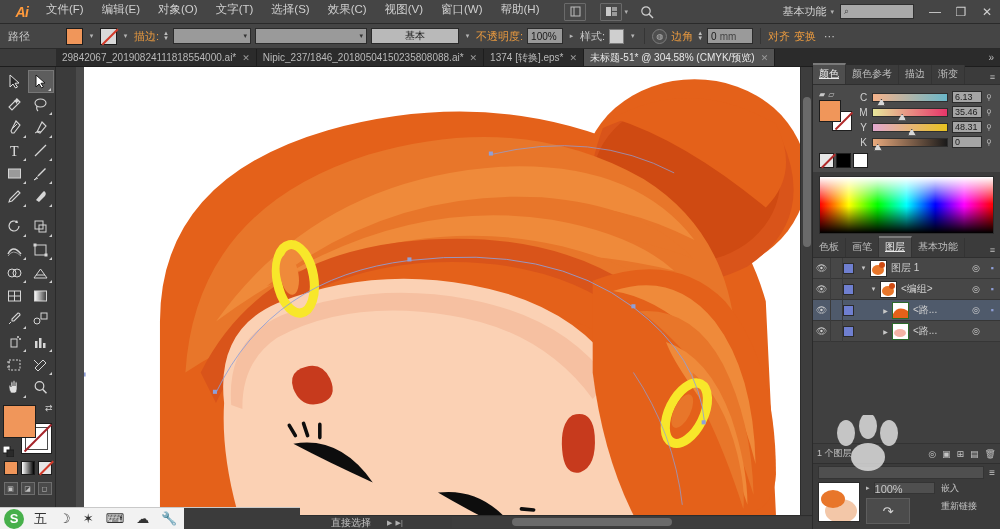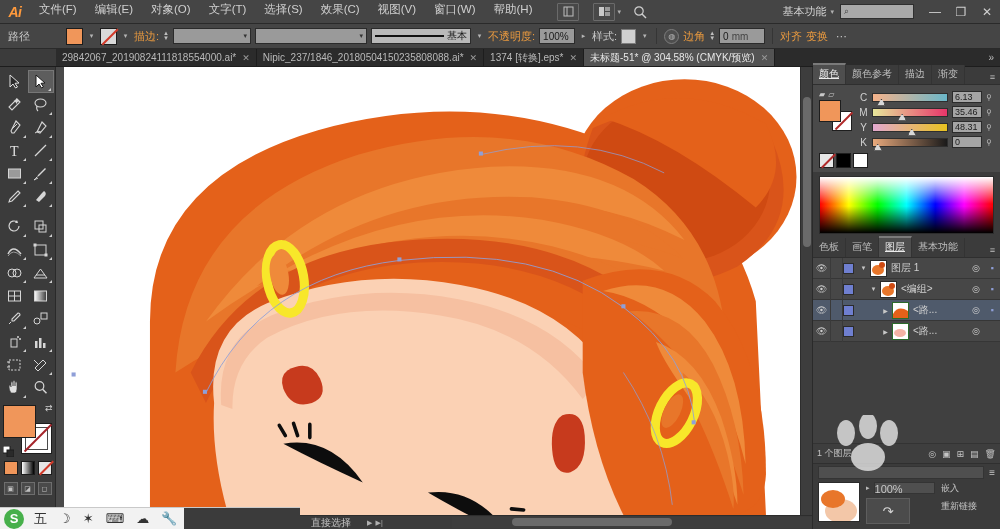--- a/index.html
+++ b/index.html
@@ -16,20 +16,21 @@
 
   
   .menubar {
     height: 24px; background: #454545; display: flex; align-items: center;
     border-bottom: 1px solid #2a2a2a; flex: 0 0 24px; position: relative;
   }
   .ai-logo {
     width: 30px; height: 24px; display: flex; align-items: center; justify-content: center;
     color: #ff9a3c; font-weight: bold; font-size: 14px; font-style: italic;
     letter-spacing: -0.5px;
+    margin-left: 7px;
   }
   .menu-item {
     padding: 0 9px; height: 30px; line-height: 24px; font-size: 11.5px; color: #cfcfcf;
     white-space: nowrap; cursor: default;
   }
   .menubar-right { margin-left: auto; display: flex; align-items: center; height: 24px; }
   .mb-icon {
     width: 22px; height: 18px; margin: 0 2px; border: 1px solid #6a6a6a; border-radius: 1px;
     display: flex; align-items: center; justify-content: center; font-size: 9px; color: #bdbdbd;
     background: #484848;
@@ -63,21 +64,21 @@
   .tiny-caret { font-size: 7px; color: #b5b5b5; width: 9px; text-align: center; }
   .spin { display: flex; flex-direction: column; font-size: 6px; line-height: 5px; color: #c0c0c0; }
   .cb-field {
     height: 16px; background: #9a9a9a; border: 1px solid #2b2b2b; color: #1a1a1a;
     font-size: 10px; display: flex; align-items: center; padding: 0 3px;
   }
   .cb-field.wide { width: 78px; justify-content: space-between; }
   .cb-field.wider { width: 112px; justify-content: flex-end; }
   .cb-field.pct { width: 36px; }
   .cb-field.num { width: 46px; }
-  .cb-field.profile { width: 100px; background: #b9b9b9; justify-content: space-between; }
+  .cb-field.profile { width: 88px; background: #b9b9b9; justify-content: space-between; flex-direction: column; }
   .cb-field .dd { font-size: 7px; color: #333; }
   .profile-line { flex: 1; height: 2px; background: #111; margin-right: 3px; }
   .circ-icon {
     width: 15px; height: 15px; border-radius: 50%; border: 1px solid #7d7d7d;
     background: #4e4e4e; display: flex; align-items: center; justify-content: center;
     font-size: 8px; color: #c0c0c0;
   }
   .sq-icon {
     width: 15px; height: 15px; border: 1px solid #7d7d7d; background: #cfcfcf;
   }
@@ -143,21 +144,21 @@
   .cm.color { background: #f0965a; }
   .cm.grad { background: linear-gradient(90deg,#ffffff,#000000); }
   .cm.none { background: #e6e6e6; position: relative; }
   .cm.none::after { content:""; position:absolute; left:-2px; top:5px; width:19px; height:2px;
     background:#d23a2a; transform: rotate(-45deg); }
   .screenmodes { display: flex; gap: 3px; margin-top: 7px; }
   .sm { width: 14px; height: 13px; border: 1px solid #6e6e6e; background: #4a4a4a;
     display:flex; align-items:center; justify-content:center; font-size:7px; color:#c0c0c0;}
 
   
-  .canvaswrap { flex: 1; position: relative; background: #4a4a4a; overflow: hidden; min-width: 0; }
+  .canvaswrap { flex: 1; position: relative; background: #4a4a4a; overflow: hidden; min-width: 0; margin-left: 20px; }
   .artboard {
     position: absolute; left: 8px; top: 0; right: 12px; bottom: 14px;
     background: #ffffff; overflow: hidden;
   }
   .artsvg { position: absolute; left: 0; top: 0; width: 100%; height: 100%; }
   .vscroll {
     position: absolute; right: 0; top: 0; bottom: 14px; width: 12px; background: #3d3d3d;
     border-left: 1px solid #2d2d2d;
   }
   .vscroll .thumb { position: absolute; left: 2px; top: 30px; width: 8px; height: 150px;

